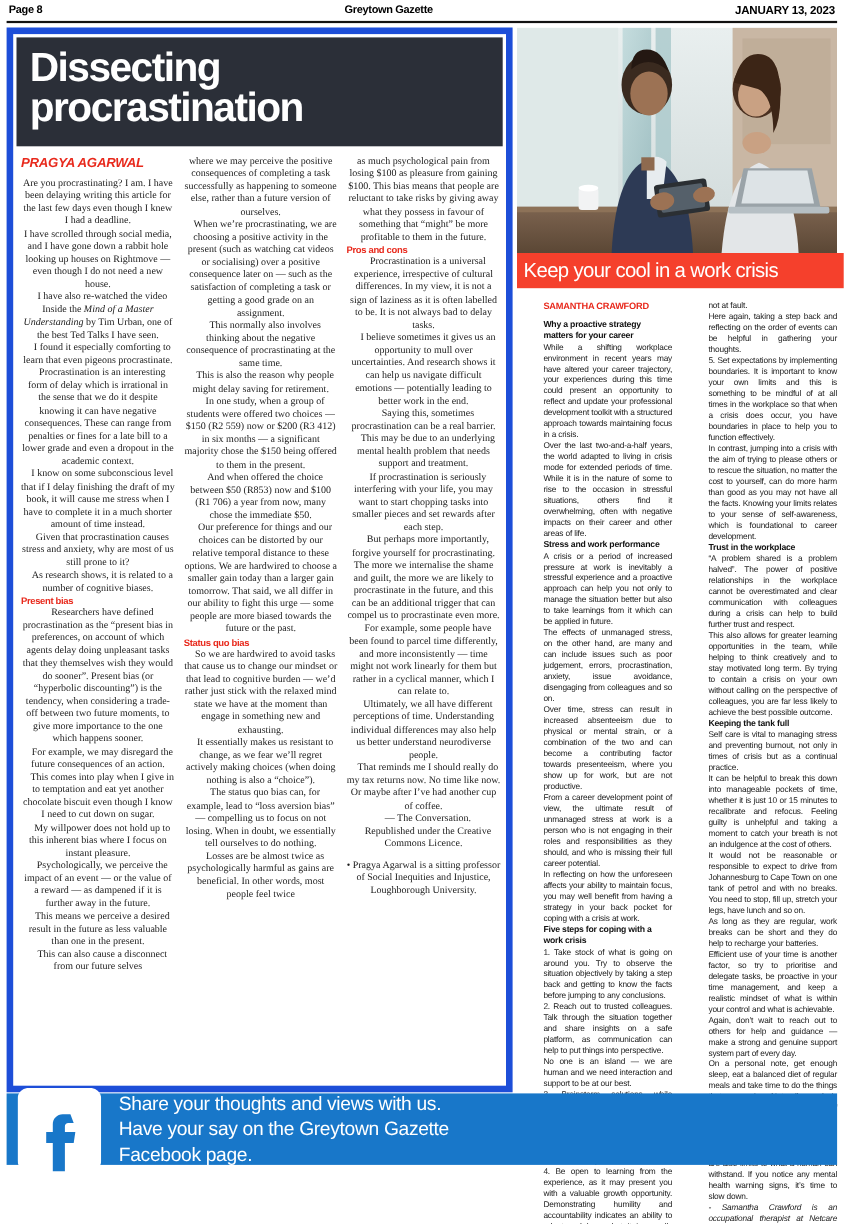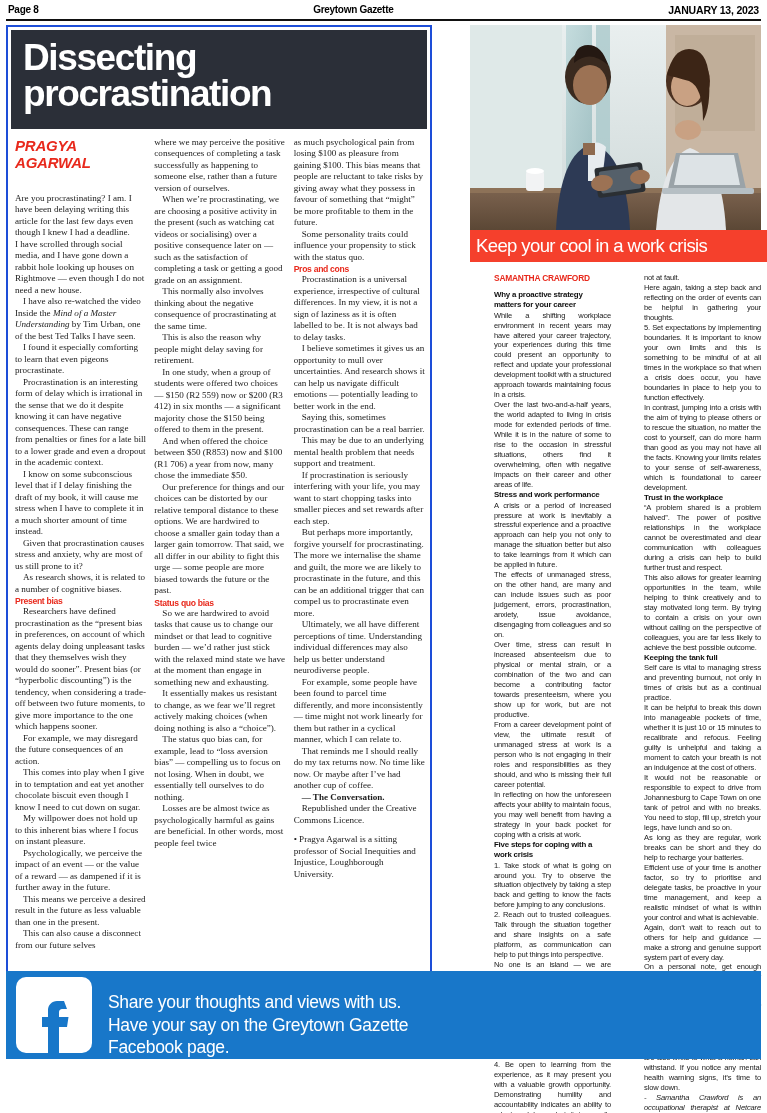--- a/index.html
+++ b/index.html
@@ -25,46 +25,46 @@
   .mh-rule { height: 2px; background: #111; margin: 0 6px 4px 6px; }
 
   
   .page {
     position: relative;
     padding: 0 6px;
     height: 1040px;
   }
   .left-pane {
     position: absolute; left: 6px; top: 0;
-    width: 426px; height: 968px;
-    border: 2px solid #1d4ed8;
+    width: 460px; height: 968px;
+    border: 6px solid #1d4ed8;
     background: #fff;
     padding: 3px;
   }
   .headline-box {
     background: #2b2f38;
     padding: 10px 12px 16px 12px;
   }
   .headline-box h1 {
     color: #fff;
     font-family: "Liberation Sans", sans-serif;
     font-weight: bold;
     font-size: 37px;
     line-height: 0.98;
     letter-spacing: -1.4px;
   }
 
   .byline {
     color: #e8291c;
     font-family: "Liberation Sans", sans-serif;
     font-weight: bold;
-    font-size: 15px;
+    font-size: 12px;
     letter-spacing: -0.2px;
     font-style: italic;
-    margin-bottom: 22px;
+    margin-bottom: 6px;
   }
   .subhead {
     color: #e8291c;
     font-family: "Liberation Sans", sans-serif;
     font-weight: bold;
     font-size: 8.6px;
     letter-spacing: -0.3px;
     margin: 1px 0 0 0;
   }
 
@@ -72,31 +72,31 @@
     display: flex;
     gap: 8px;
     padding: 8px 2px 0 4px;
     height: 862px;
   }
   .lcol { width: 140px; }
   .lcol p {
     font-family: "Liberation Serif", serif;
     font-size: 9.1px;
     line-height: 1.265;
-    text-align: left;
+    text-align: center;
     text-indent: 8px;
     hyphens: auto;
     color: #1a1a1a;
   }
   .lcol p.noindent { text-indent: 0; }
   .lcol p i, .lcol p em { font-style: italic; }
   .src-note {
     font-family: "Liberation Sans", sans-serif;
     font-size: 7.8px;
-    font-weight: bold;
+    font-weight: normal;
     text-indent: 8px;
   }
   .bullet-note { text-indent: 0 !important; margin-top: 8px; }
 
   
   .photo {
     position: absolute; left: 470px; top: 0;
     width: 291px; height: 205px;
     overflow: hidden;
   }
@@ -148,23 +148,23 @@
     color: #111;
   }
   .rcol h3.red {
     color: #e8291c;
   }
   .rcol p.italic-note { font-style: italic; }
 
   
   .fb-bar {
     position: absolute; left: 6px; bottom: 6px;
-    width: 755px; height: 88px;
+    width: 755px; height: 65px;
     background: #1877c9;
-    display: flex; align-items: flex-end;
+    display: flex; align-items: center;
   }
   .fb-logo {
     width: 96px; height: 88px;
     display: flex; align-items: center; justify-content: center;
   }
   .fb-logo svg { display:block; }
   .fb-text {
     color: #fff;
     font-family: "Liberation Sans", sans-serif;
     font-size: 17.5px;
@@ -223,30 +223,29 @@
         <p>Our preference for things and our choices can be distorted by our relative temporal distance to these options. We are hardwired to choose a smaller gain today than a larger gain tomorrow. That said, we all differ in our ability to fight this urge — some people are more biased towards the future or the past.</p>
         <div class="subhead">Status quo bias</div>
         <p>So we are hardwired to avoid tasks that cause us to change our mindset or that lead to cognitive burden — we’d rather just stick with the relaxed mind state we have at the moment than engage in something new and exhausting.</p>
         <p>It essentially makes us resistant to change, as we fear we’ll regret actively making choices (when doing nothing is also a “choice”).</p>
         <p>The status quo bias can, for example, lead to “loss aversion bias” — compelling us to focus on not losing. When in doubt, we essentially tell ourselves to do nothing.</p>
         <p>Losses are be almost twice as psychologically harmful as gains are beneficial. In other words, most people feel twice</p>
       </div>
 
       <div class="lcol">
         <p class="noindent">as much psychological pain from losing $100 as pleasure from gaining $100. This bias means that people are reluctant to take risks by giving away what they possess in favour of something that “might” be more profitable to them in the future.</p>
-        <p>Some personality traits could influence your propensity to stick with the status quo.</p>
         <div class="subhead">Pros and cons</div>
         <p>Procrastination is a universal experience, irrespective of cultural differences. In my view, it is not a sign of laziness as it is often labelled to be. It is not always bad to delay tasks.</p>
         <p>I believe sometimes it gives us an opportunity to mull over uncertainties. And research shows it can help us navigate difficult emotions — potentially leading to better work in the end.</p>
         <p>Saying this, sometimes procrastination can be a real barrier.</p>
         <p>This may be due to an underlying mental health problem that needs support and treatment.</p>
         <p>If procrastination is seriously interfering with your life, you may want to start chopping tasks into smaller pieces and set rewards after each step.</p>
         <p>But perhaps more importantly, forgive yourself for procrastinating. The more we internalise the shame and guilt, the more we are likely to procrastinate in the future, and this can be an additional trigger that can compel us to procrastinate even more.</p>
+        <p>For example, some people have been found to parcel time differently, and more inconsistently — time might not work linearly for them but rather in a cyclical manner, which I can relate to.</p>
         <p>Ultimately, we all have different perceptions of time. Understanding individual differences may also help us better understand neurodiverse people.</p>
-        <p>For example, some people have been found to parcel time differently, and more inconsistently — time might not work linearly for them but rather in a cyclical manner, which I can relate to.</p>
         <p>That reminds me I should really do my tax returns now. No time like now. Or maybe after I’ve had another cup of coffee.</p>
         <p class="src-note">— The Conversation.</p>
         <p>Republished under the Creative Commons Licence.</p>
         <p class="bullet-note">• Pragya Agarwal is a sitting professor of Social Inequities and Injustice, Loughborough University.</p>
       </div>
 
     </div>
   </div>
 
   <div class="photo">

